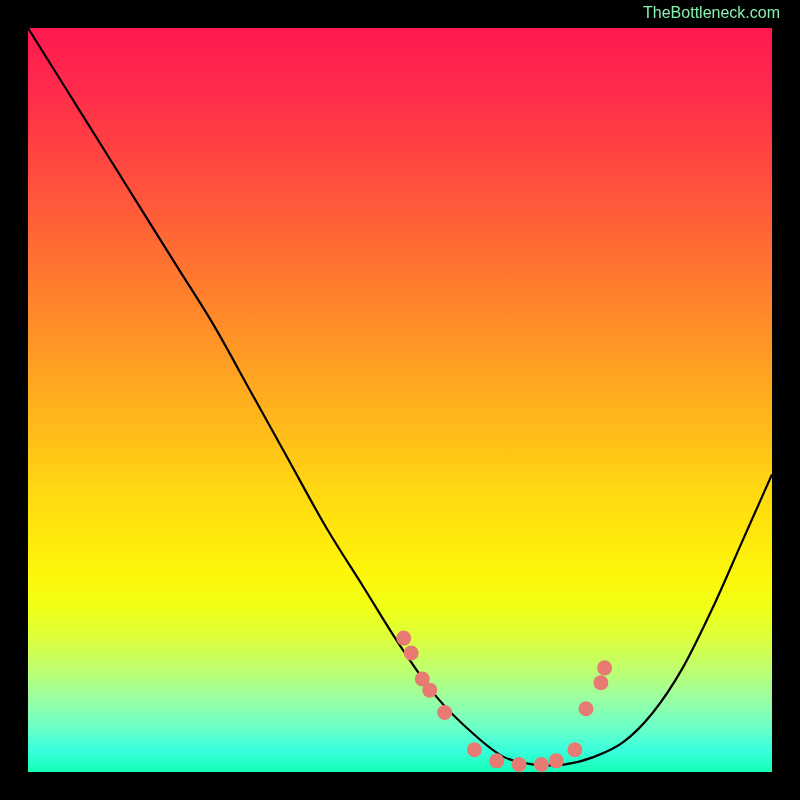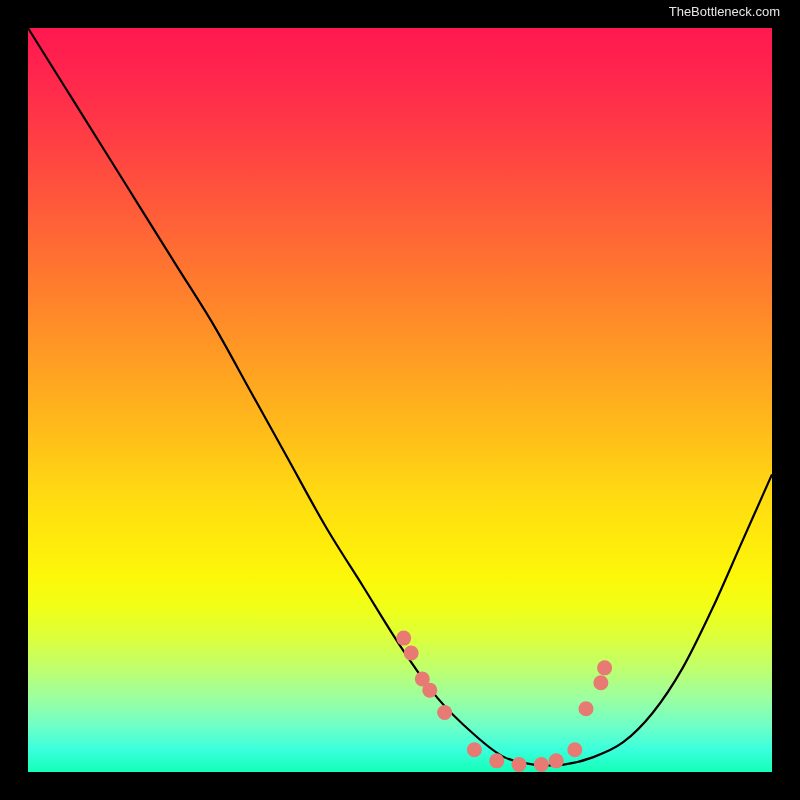--- a/index.html
+++ b/index.html
@@ -7,22 +7,22 @@
     width: 800px;
     height: 800px;
     background: #000;
     position: relative;
     font-family: Arial, sans-serif;
   }
   .watermark {
     position: absolute;
     top: 4px;
     right: 20px;
-    color: #e5e5e5;
-    font-size: 13px;
+    color: #86efac;
+    font-size: 16px;
     font-weight: 500;
     z-index: 10;
   }
   .plot-area {
     position: absolute;
     top: 28px;
     left: 28px;
     width: 744px;
     height: 744px;
     background: linear-gradient(to bottom,

